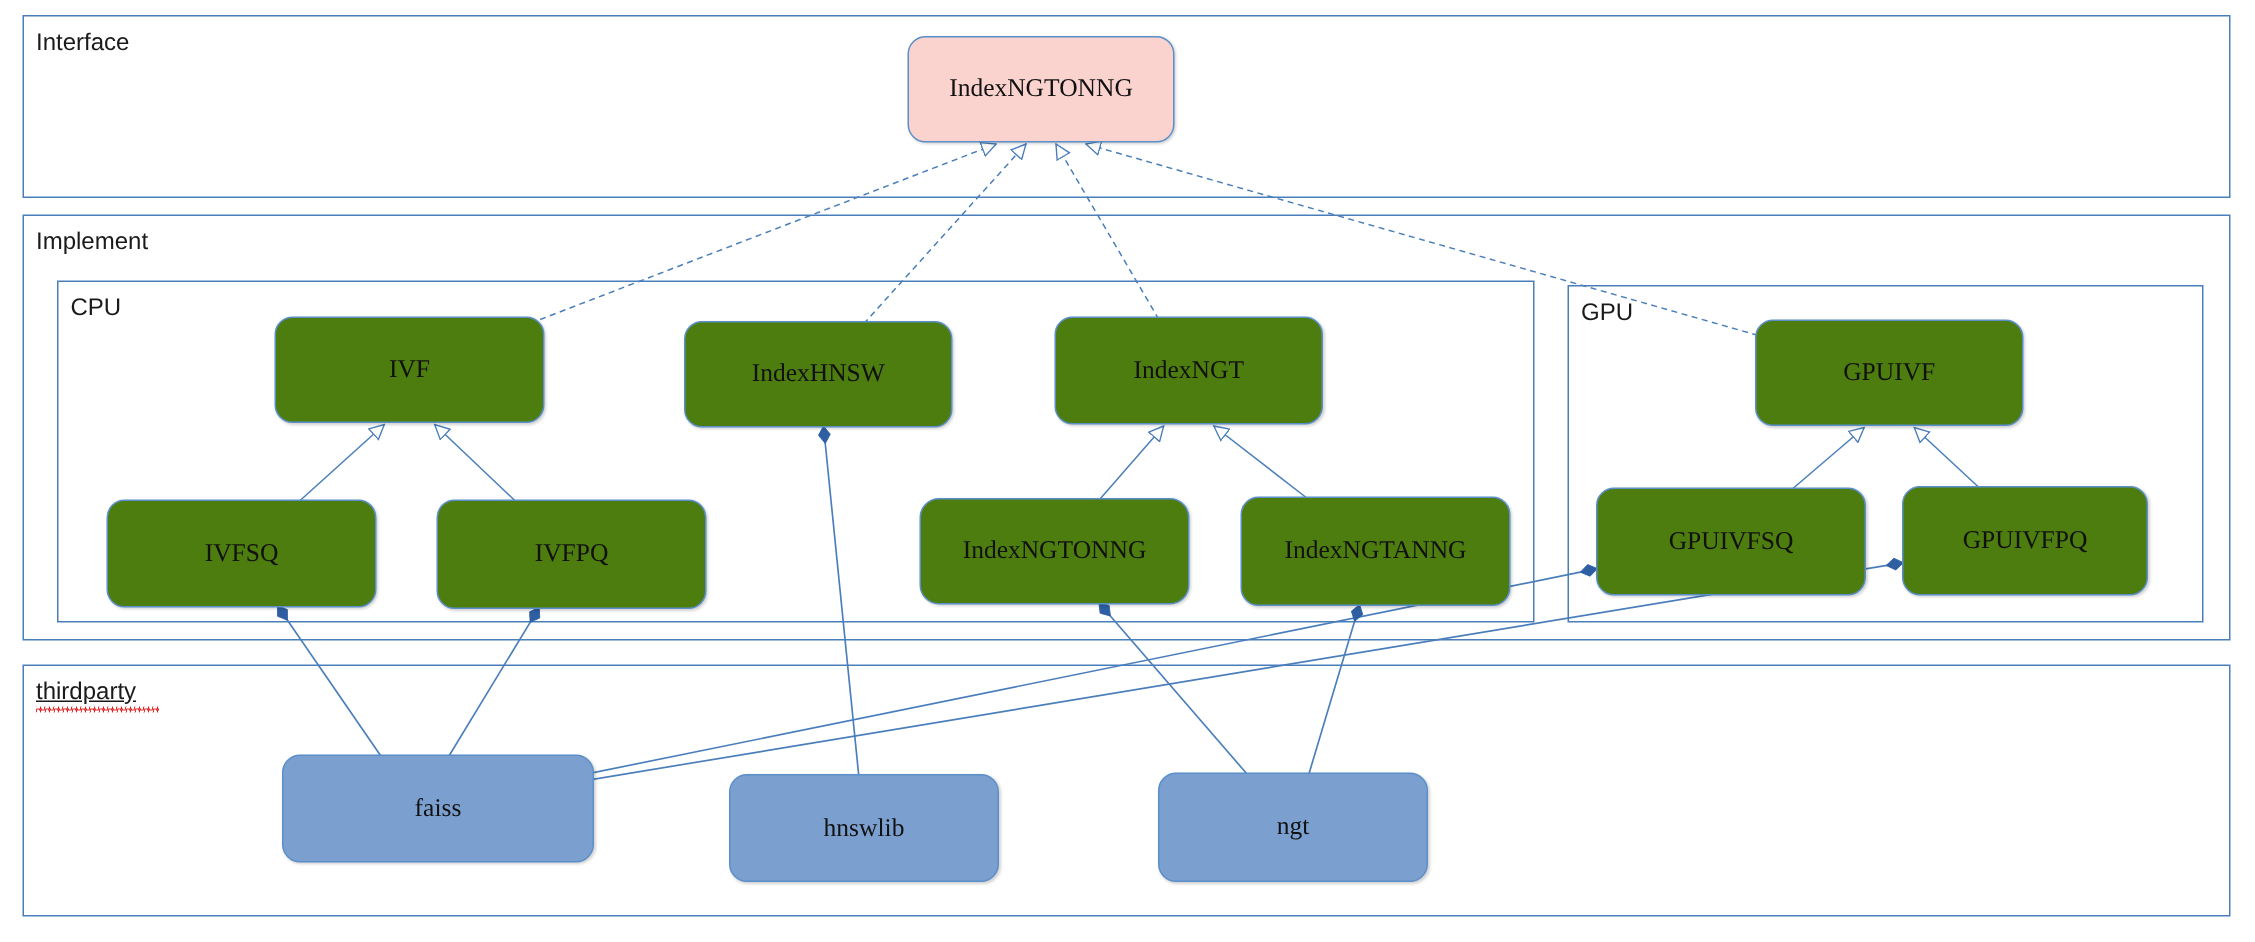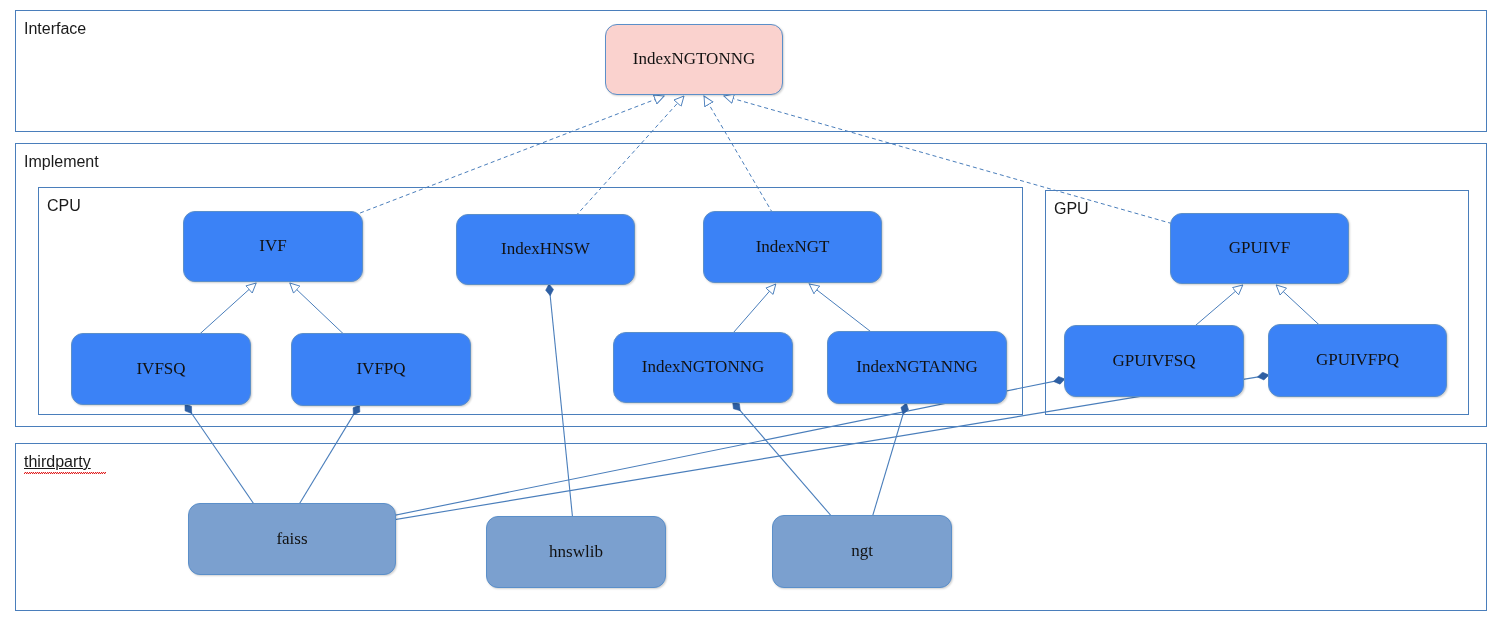--- a/index.html
+++ b/index.html
@@ -11,21 +11,21 @@
   .spellwave{position:absolute;height:4px;pointer-events:none;
     background-image:
       radial-gradient(circle at 1.5px 3.2px, rgba(0,0,0,0) 1.1px, #e02020 1.2px, #e02020 1.9px, rgba(0,0,0,0) 2.0px),
       radial-gradient(circle at 4.5px 0.8px, rgba(0,0,0,0) 1.1px, #e02020 1.2px, #e02020 1.9px, rgba(0,0,0,0) 2.0px);
     background-size:6px 4px;background-repeat:repeat-x;}
   .node{position:absolute;border-radius:12px;border:1px solid #5b8fc9;box-sizing:border-box;
         display:flex;align-items:center;justify-content:center;
         font-family:"Liberation Serif", serif;font-size:17px;color:#111;
         box-shadow:1px 1px 2px rgba(0,0,0,0.18);text-align:center;line-height:1.1;}
   .node.pink{background:#fad2ce;}
-  .node.green{background:#3b82f6;}
+  .node.green{background:#4d7c0f;}
   .node.blue{background:#7ba0cf;}
   svg.edges{position:absolute;left:0;top:0;width:1503px;height:628px;overflow:visible;pointer-events:none;}
 </style>
 </head>
 <body>
 
 <div id="stage">
 
   <div id="containers-layer">
       <div class="container-box" style="left: 15px; top: 10px; width: 1472px; height: 122px;"></div>
@@ -75,19 +75,19 @@
       <div class="node pink" style="left: 605px; top: 24px; width: 178px; height: 71px;">IndexNGTONNG</div>
       <div class="node green" style="left: 183px; top: 211px; width: 180px; height: 71px;">IVF</div>
       <div class="node green" style="left: 456px; top: 214px; width: 179px; height: 71px;">IndexHNSW</div>
       <div class="node green" style="left: 703px; top: 211px; width: 179px; height: 72px;">IndexNGT</div>
       <div class="node green" style="left: 1170px; top: 213px; width: 179px; height: 71px;">GPUIVF</div>
       <div class="node green" style="left: 71px; top: 333px; width: 180px; height: 72px;">IVFSQ</div>
       <div class="node green" style="left: 291px; top: 333px; width: 180px; height: 73px;">IVFPQ</div>
       <div class="node green" style="left: 613px; top: 332px; width: 180px; height: 71px; border-radius: 13px;">IndexNGTONNG</div>
       <div class="node green" style="left: 827px; top: 331px; width: 180px; height: 73px;">IndexNGTANNG</div>
       <div class="node green" style="left: 1064px; top: 325px; width: 180px; height: 72px;">GPUIVFSQ</div>
-      <div class="node green" style="left: 1268px; top: 324px; width: 179px; height: 73px; font-family: Liberation Serif, serif;">GPUIVFPQ</div>
+      <div class="node green" style="left: 1268px; top: 324px; width: 164px; height: 73px; font-family: Liberation Serif, serif;">GPUIVFPQ</div>
       <div class="node blue" style="left: 188px; top: 503px; width: 208px; height: 72px;">faiss</div>
       <div class="node blue" style="left: 486px; top: 516px; width: 180px; height: 72px; text-align: center;">hnswlib</div>
       <div class="node blue" style="left: 772px; top: 515px; width: 180px; height: 73px;">ngt</div>
     </div>
 
 </div>
 
 </body></html>

